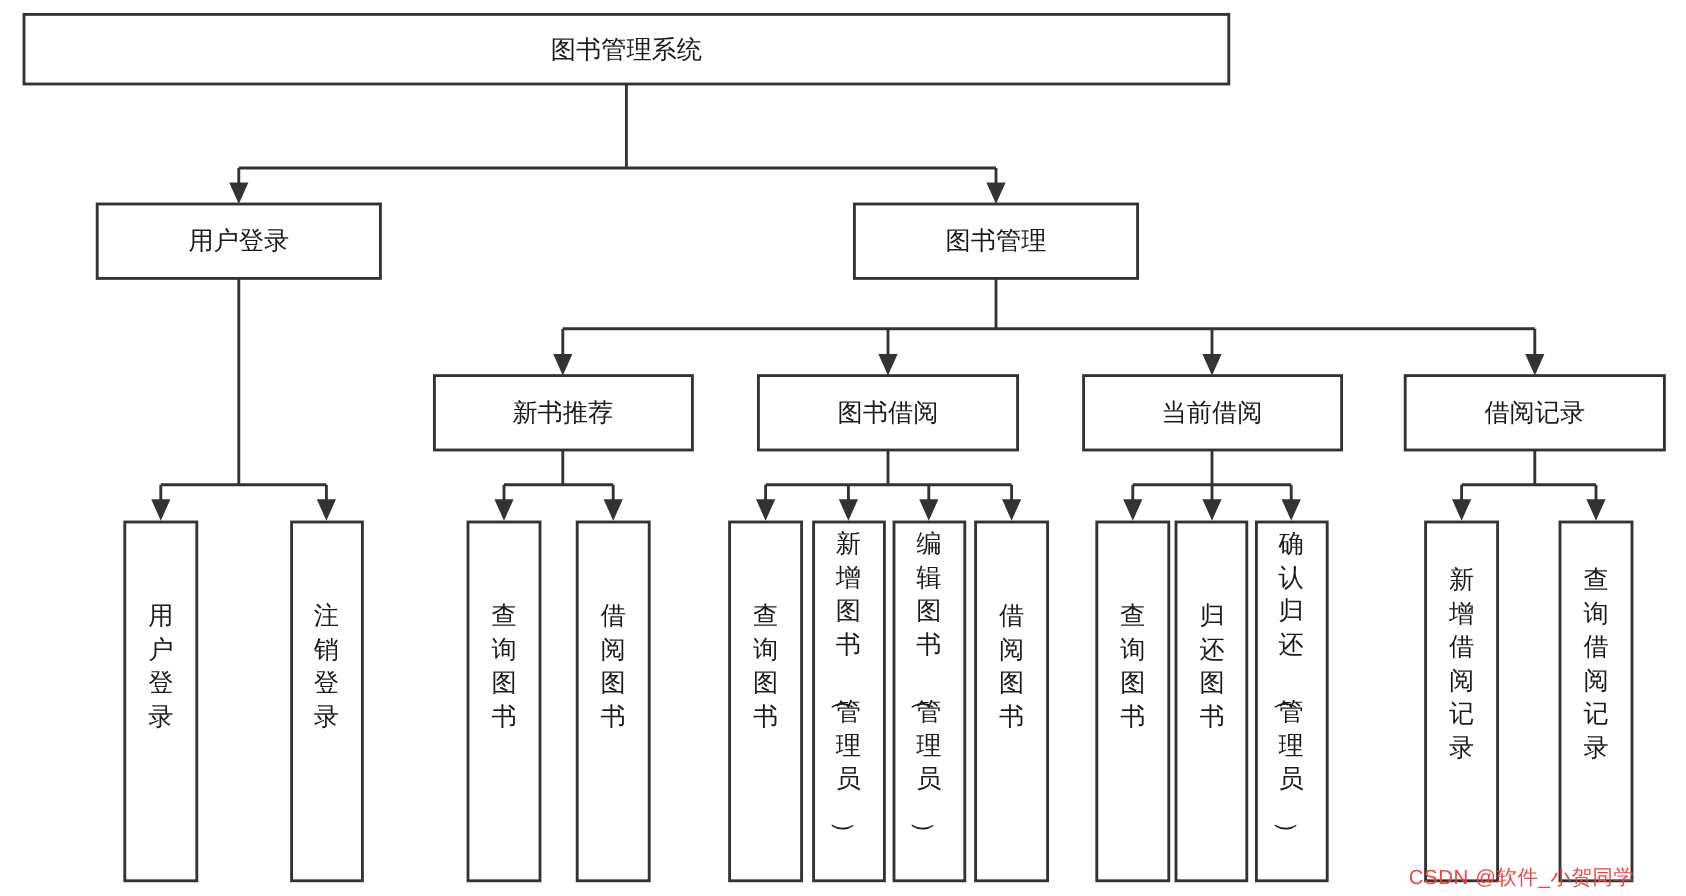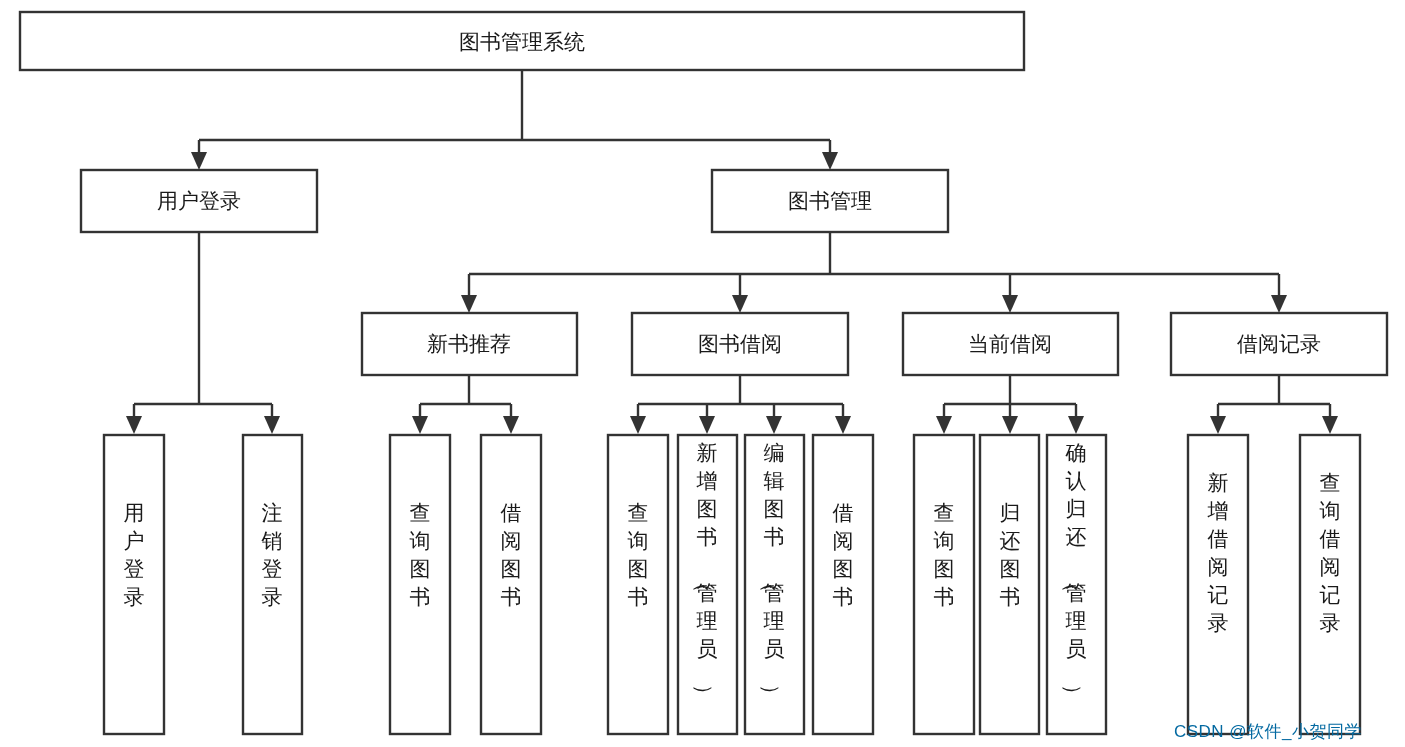--- a/index.html
+++ b/index.html
@@ -54,21 +54,21 @@
     font-size: 21px;
     fill: #1a1a1a;
     text-anchor: middle;
   }
   .watermark {
     position: absolute;
     right: 8px;
     bottom: 4px;
     font-family: "Liberation Sans", "DejaVu Sans", sans-serif;
     font-size: 17px;
-    color: #0369a1;
+    color: #ef4444;
     letter-spacing: 0.5px;
     white-space: nowrap;
     pointer-events: none;
   }
 </style>
 </head>
 <body>
 
 <div id="diagram-root">
   <svg class="flowchart" viewBox="0 0 1405 747" xmlns="http://www.w3.org/2000/svg">

